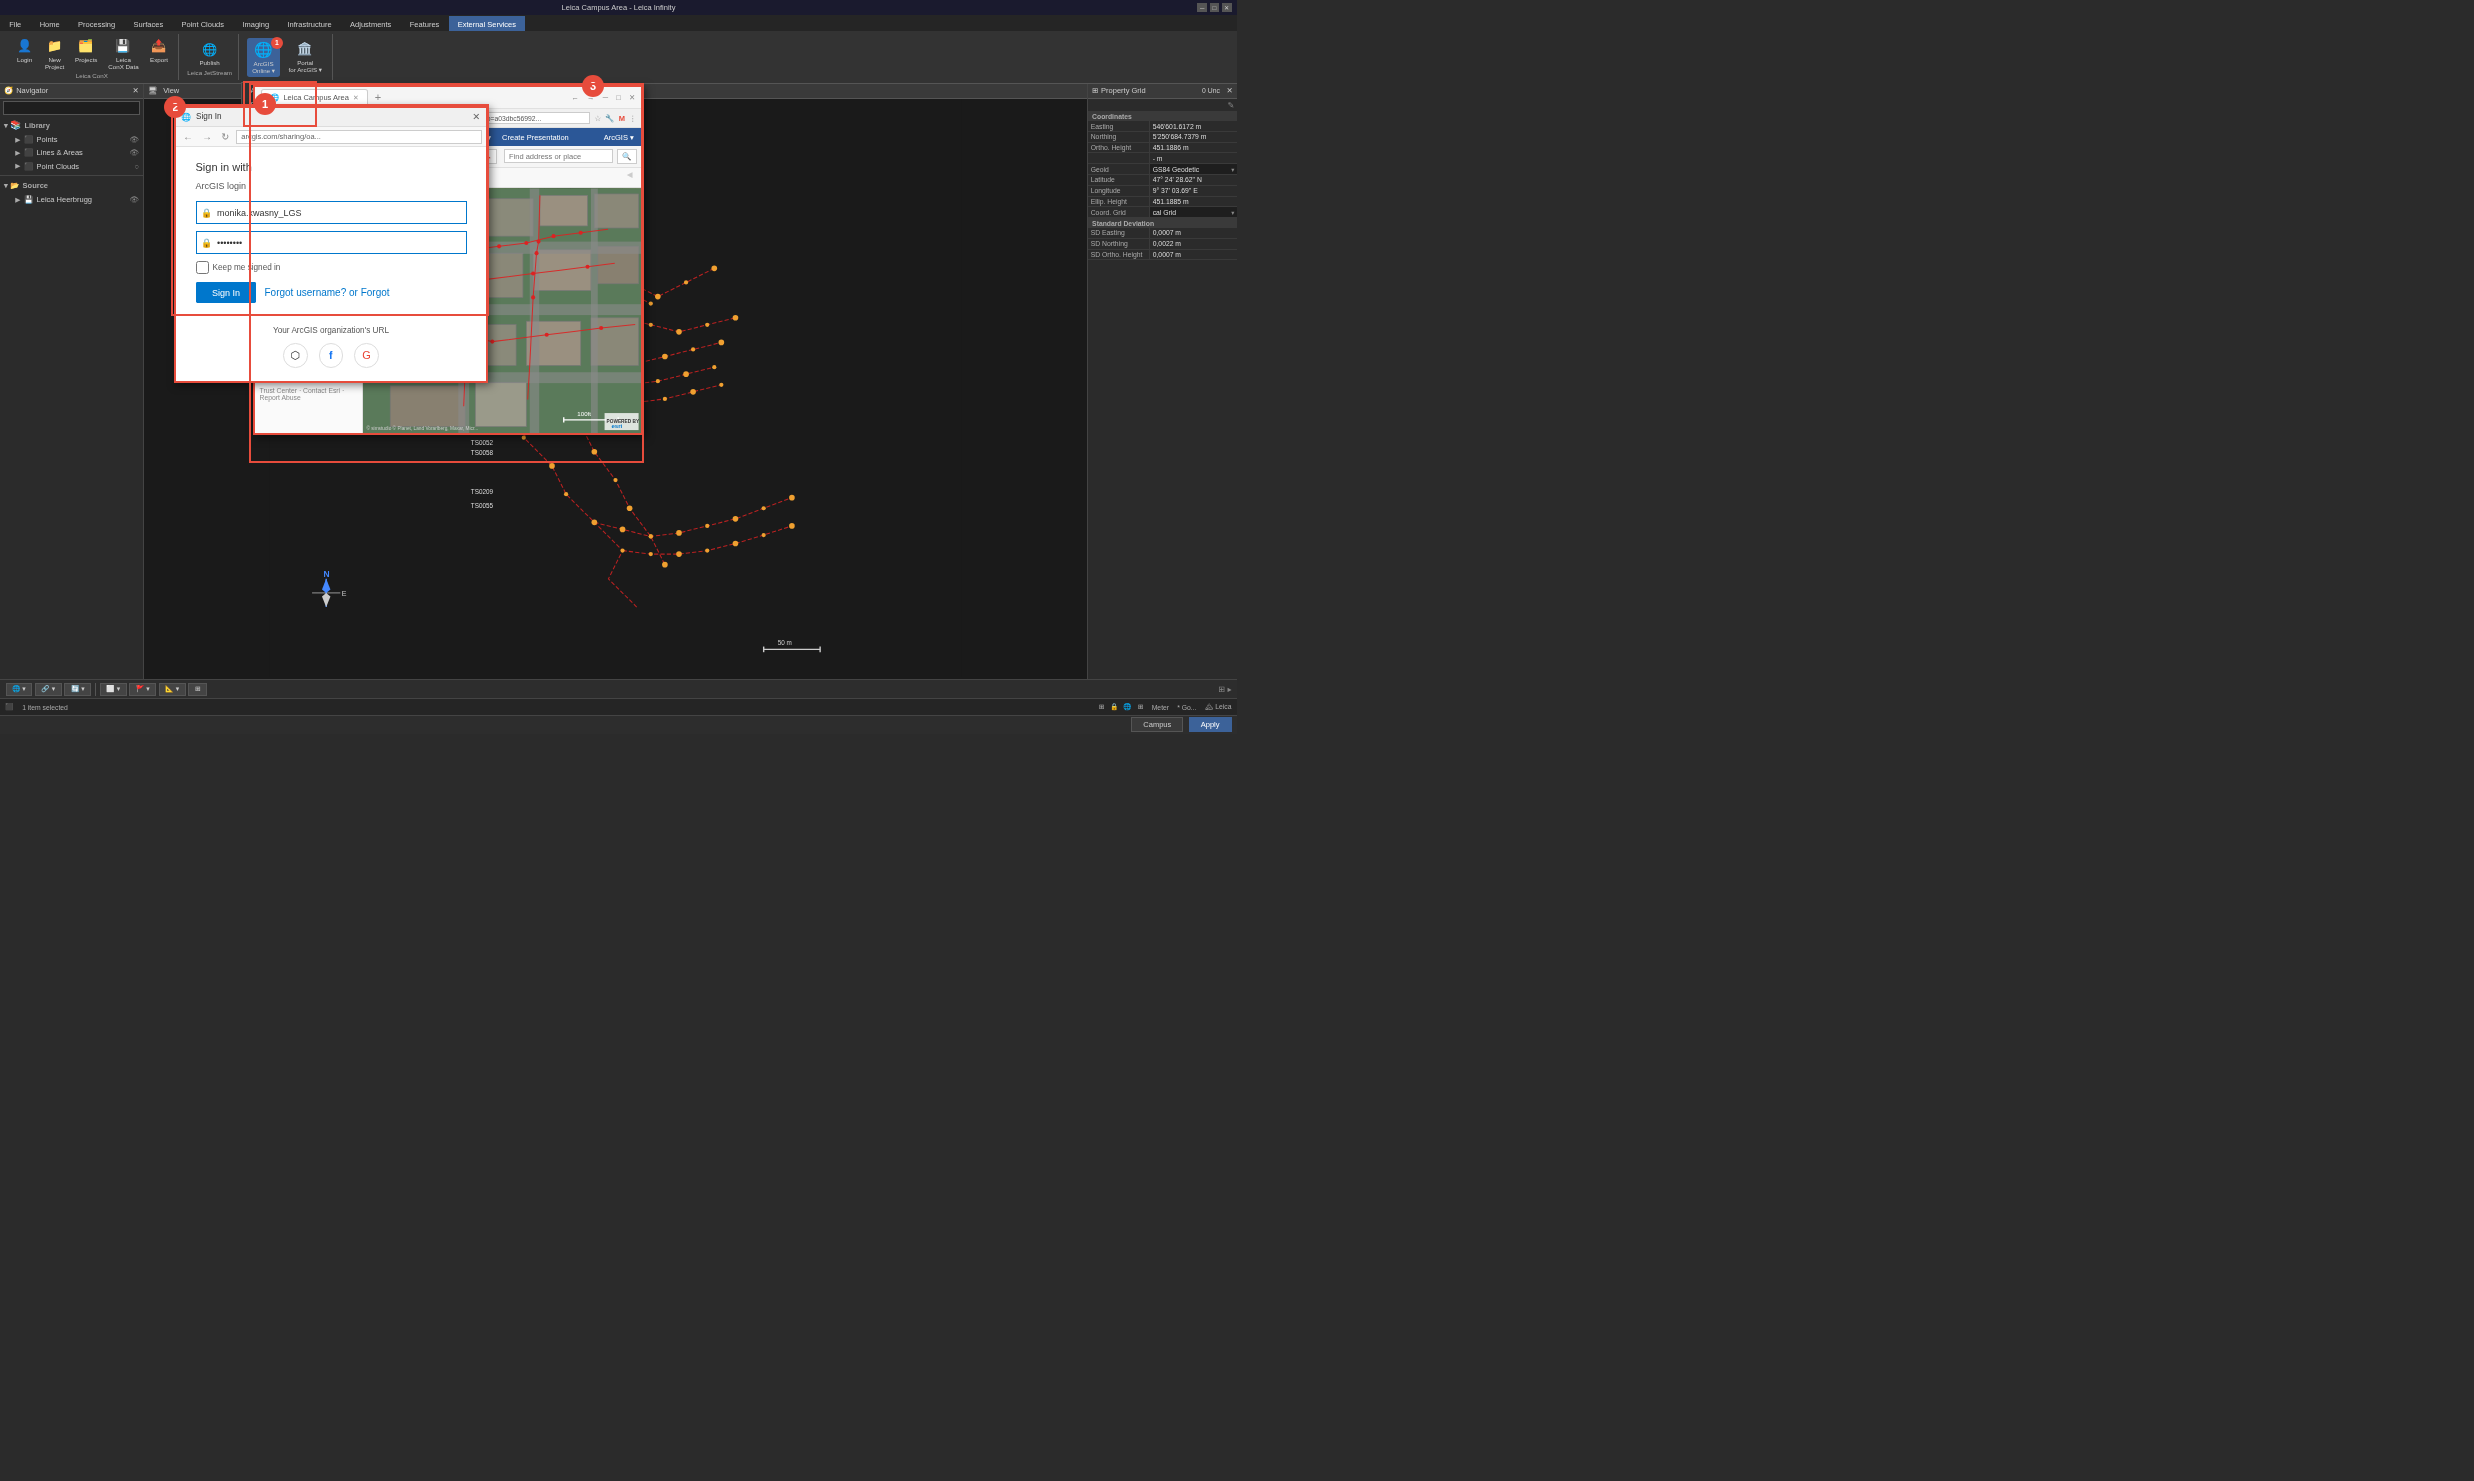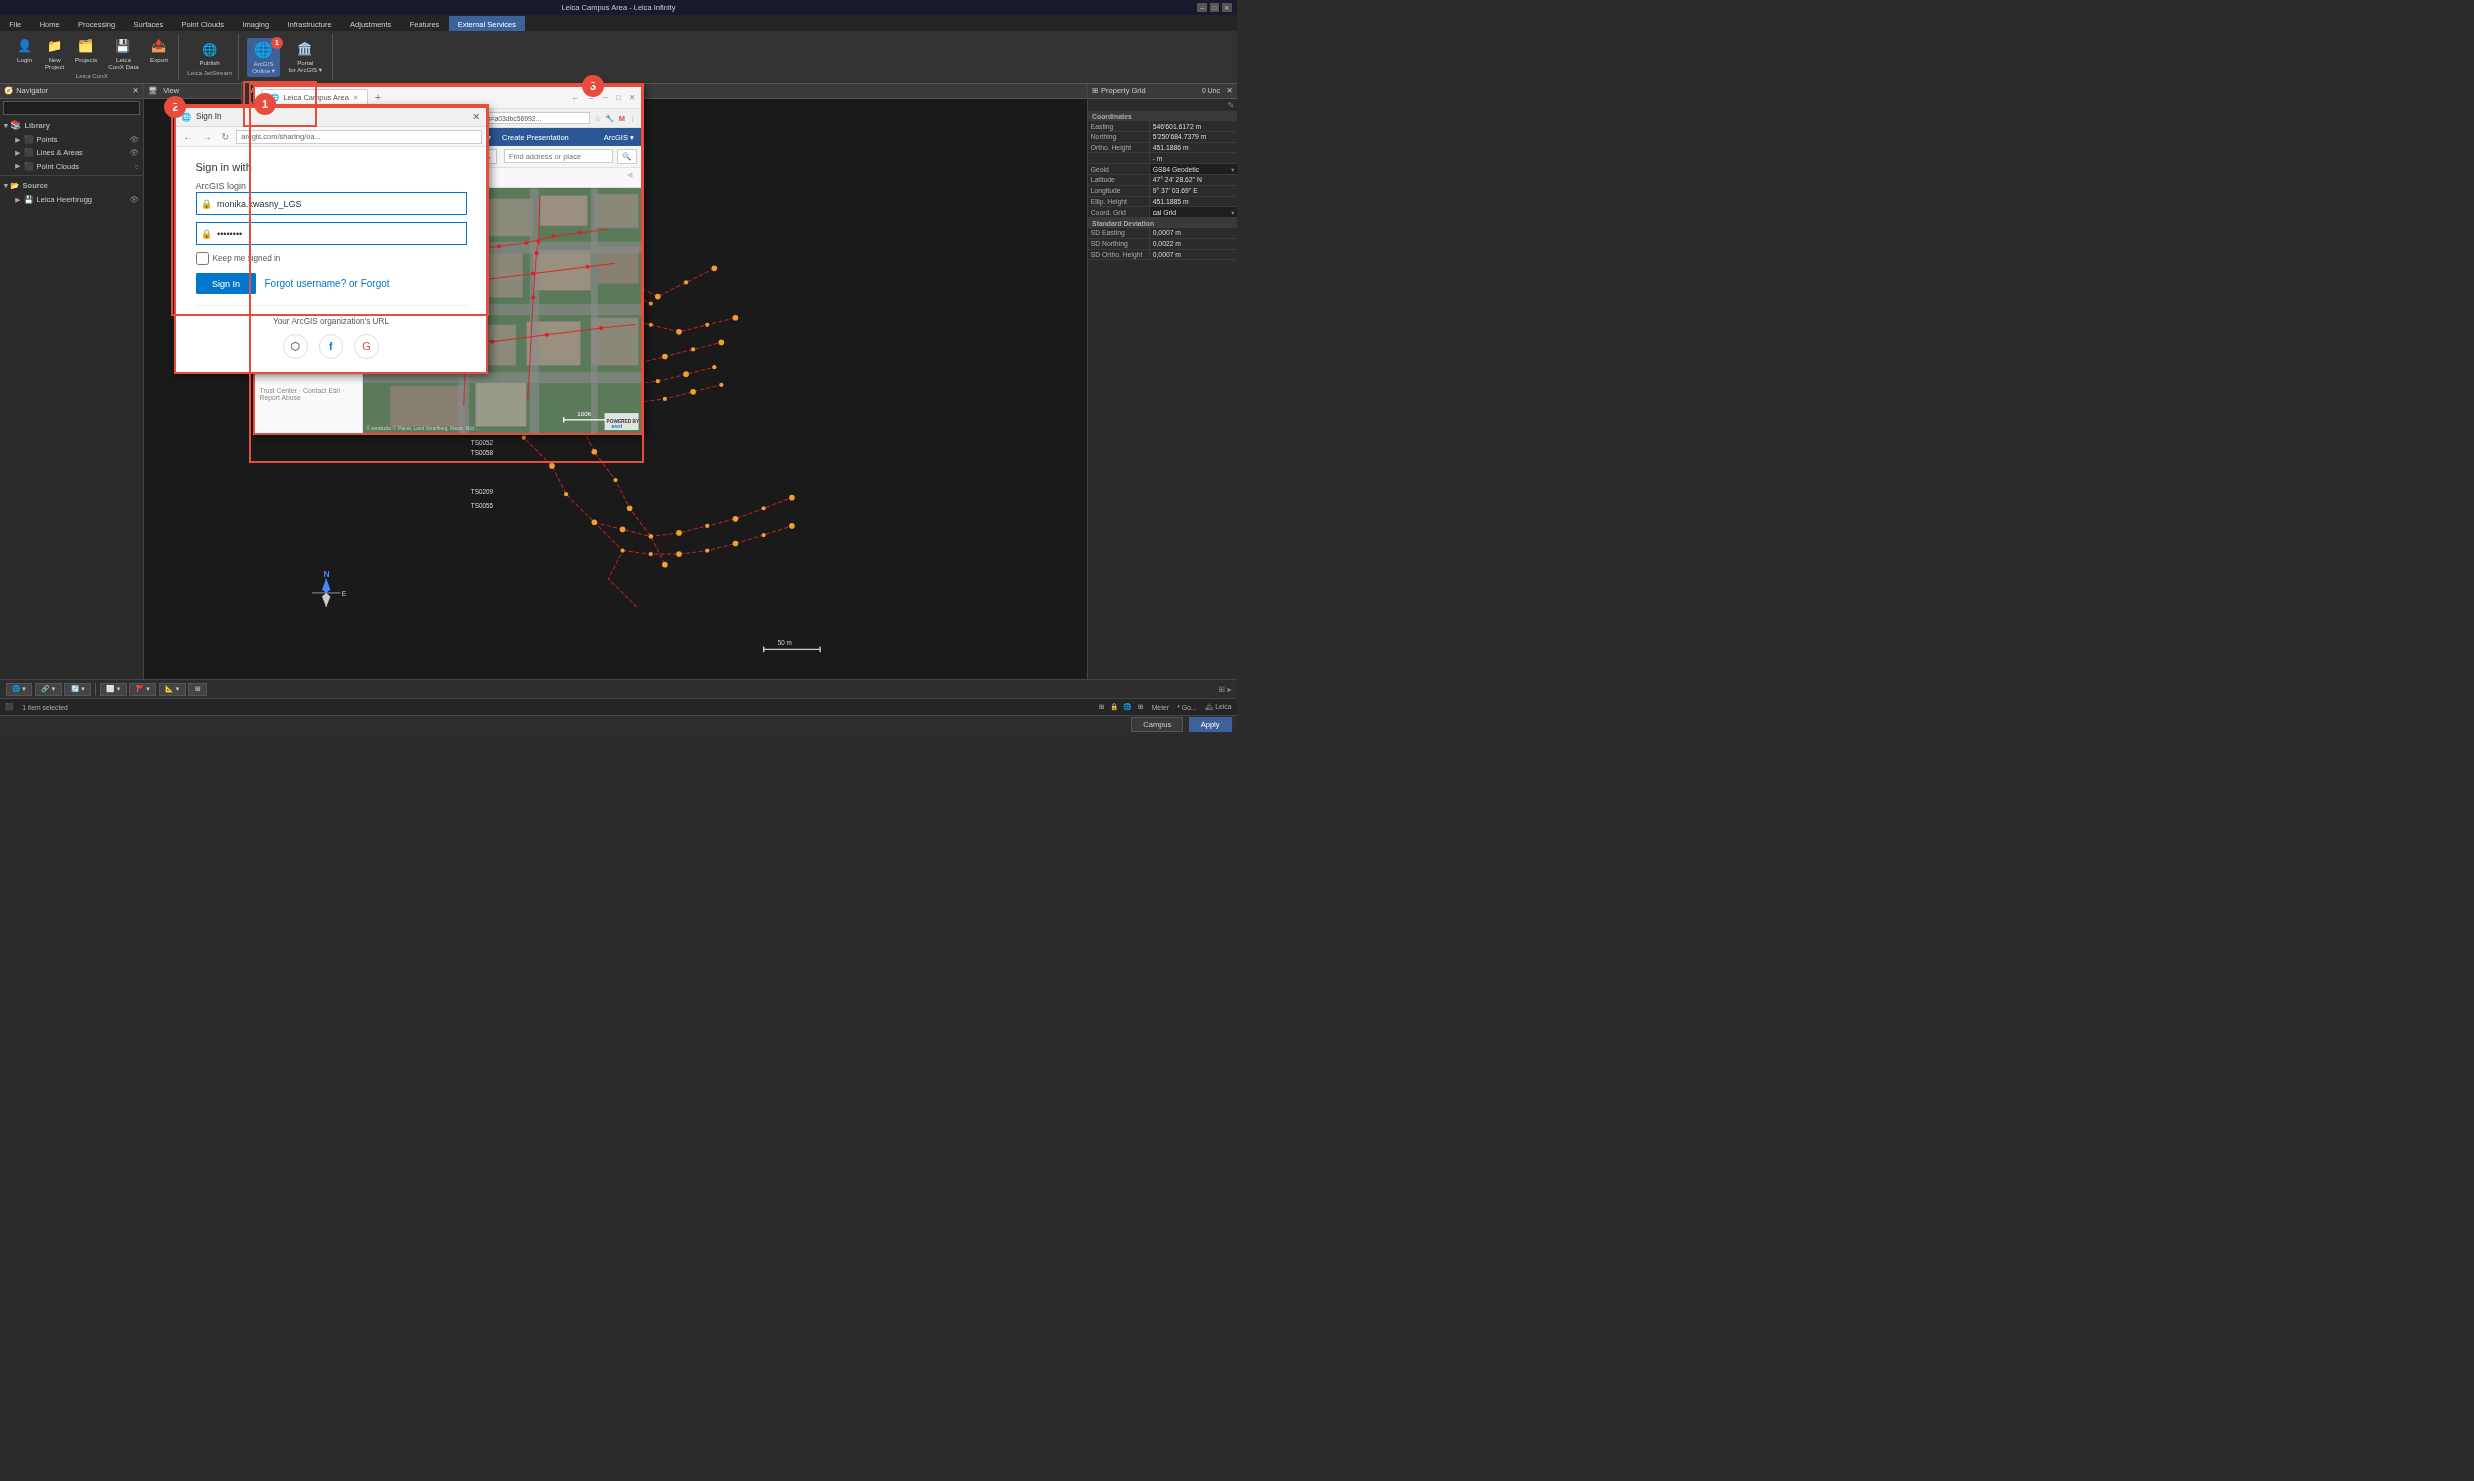--- a/index.html
+++ b/index.html
@@ -392,21 +392,21 @@
     }
     .signin-heading {
       font-size: 11px;
       color: #333;
       margin-bottom: 8.2px;
       font-weight: normal;
     }
     .signin-sub {
       font-size: 9px;
       color: #555;
-      margin-bottom: 1px;
+      margin-bottom: 10px;
     }
     .signin-input-group {
       position: relative;
       margin-bottom: 6.8px;
     }
     .signin-input {
       width: 100%;
       border: 0.7px solid #0077cc;
       padding: 5.5px 6.8px 5.5px 20.5px;
       font-size: 9px;

